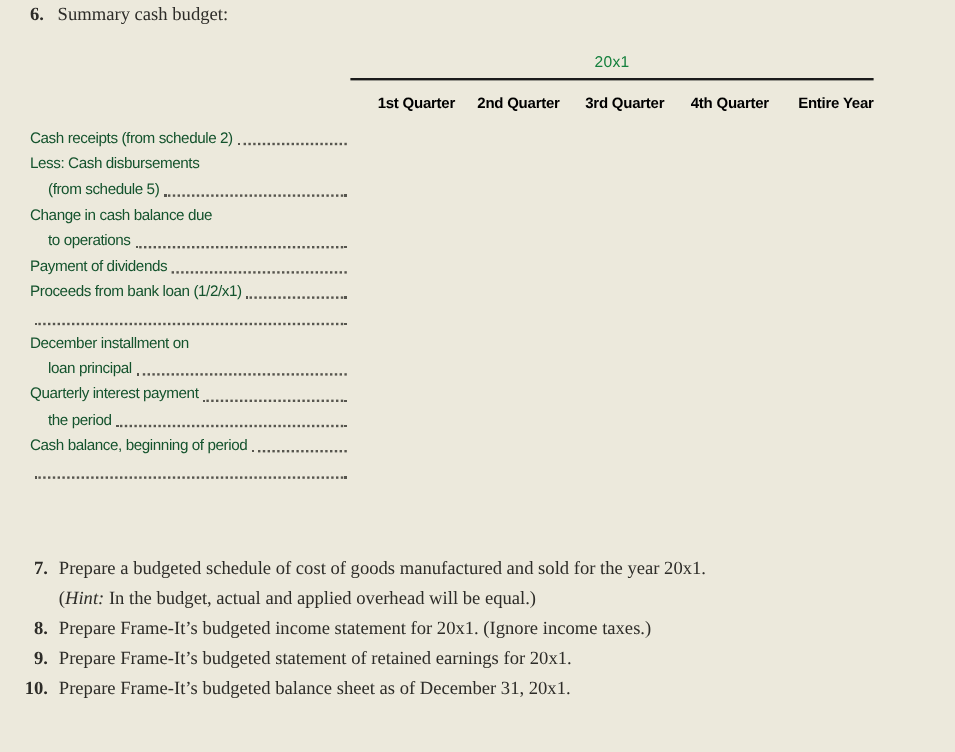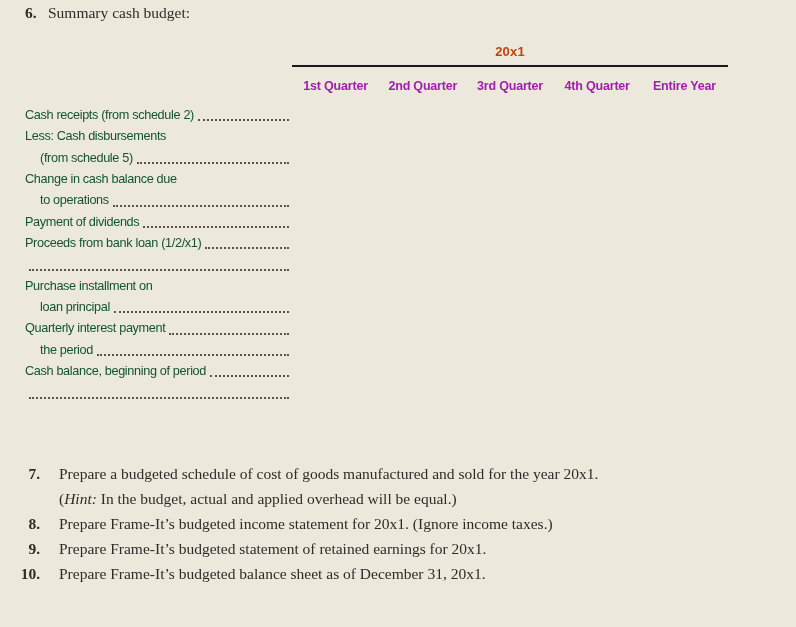--- a/index.html
+++ b/index.html
@@ -20,29 +20,29 @@
   }
   .heading .num { font-weight: bold; width: 16px; }
   .heading .txt { margin-left: 7px; }
 
   
   .tbl-header {
     position: absolute; left: 292px; top: 44px; width: 436px;
   }
   .year {
     text-align: center;
-    font-size: 13px; font-weight: bold; color: #c2410c;
+    font-size: 13px; font-weight: normal; color: #15803d;
     padding-bottom: 6px;
     letter-spacing: 0.2px;
   }
   .rule { border-bottom: 2.5px solid #1B1B1B; }
   .cols { display: flex; margin-top: 12px; }
   .col {
-    flex: 1; text-align: center;
-    font-size: 12.5px; font-weight: bold; color: #a21caf;
+    flex: 1; text-align: right;
+    font-size: 12.5px; font-weight: bold; color: #000000;
     letter-spacing: -0.2px;
     white-space: nowrap;
   }
 
   
   .rows {
     position: absolute; left: 25px; top: 105px; width: 264px;
     color: #14532d;
     font-size: 12.7px;
     letter-spacing: -0.35px;
@@ -70,21 +70,21 @@
     font-family: "Liberation Serif", serif;
     font-size: 15.5px; color: #2D2C28;
   }
   .task { display: flex; }
   .task-num {
     flex: 0 0 40px;
     text-align: right;
     font-weight: bold;
     line-height: 25px;
   }
-  .task-text { margin-left: 19px; line-height: 25px; }
+  .task-text { margin-left: 9px; line-height: 25px; }
   .task-text .ital { font-style: italic; }
 </style>
 </head>
 <body>
 
 <div class="heading">
   <span class="num">6.</span>
   <span class="txt">Summary cash budget:</span>
 </div>
 
@@ -123,21 +123,21 @@
       <span class="leader"></span>
     </div>
     <div class="row-line">
       <span class="row-label">Proceeds from bank loan (1/2/x1)</span>
       <span class="leader"></span>
     </div>
     <div class="row-line">
       <span class="leader"></span>
     </div>
     <div class="row-line">
-      <span class="row-label">Purchase installment on</span>
+      <span class="row-label">December installment on</span>
     </div>
     <div class="row-line indent">
       <span class="row-label">loan principal</span>
       <span class="leader"></span>
     </div>
     <div class="row-line">
       <span class="row-label">Quarterly interest payment</span>
       <span class="leader"></span>
     </div>
     <div class="row-line indent">

